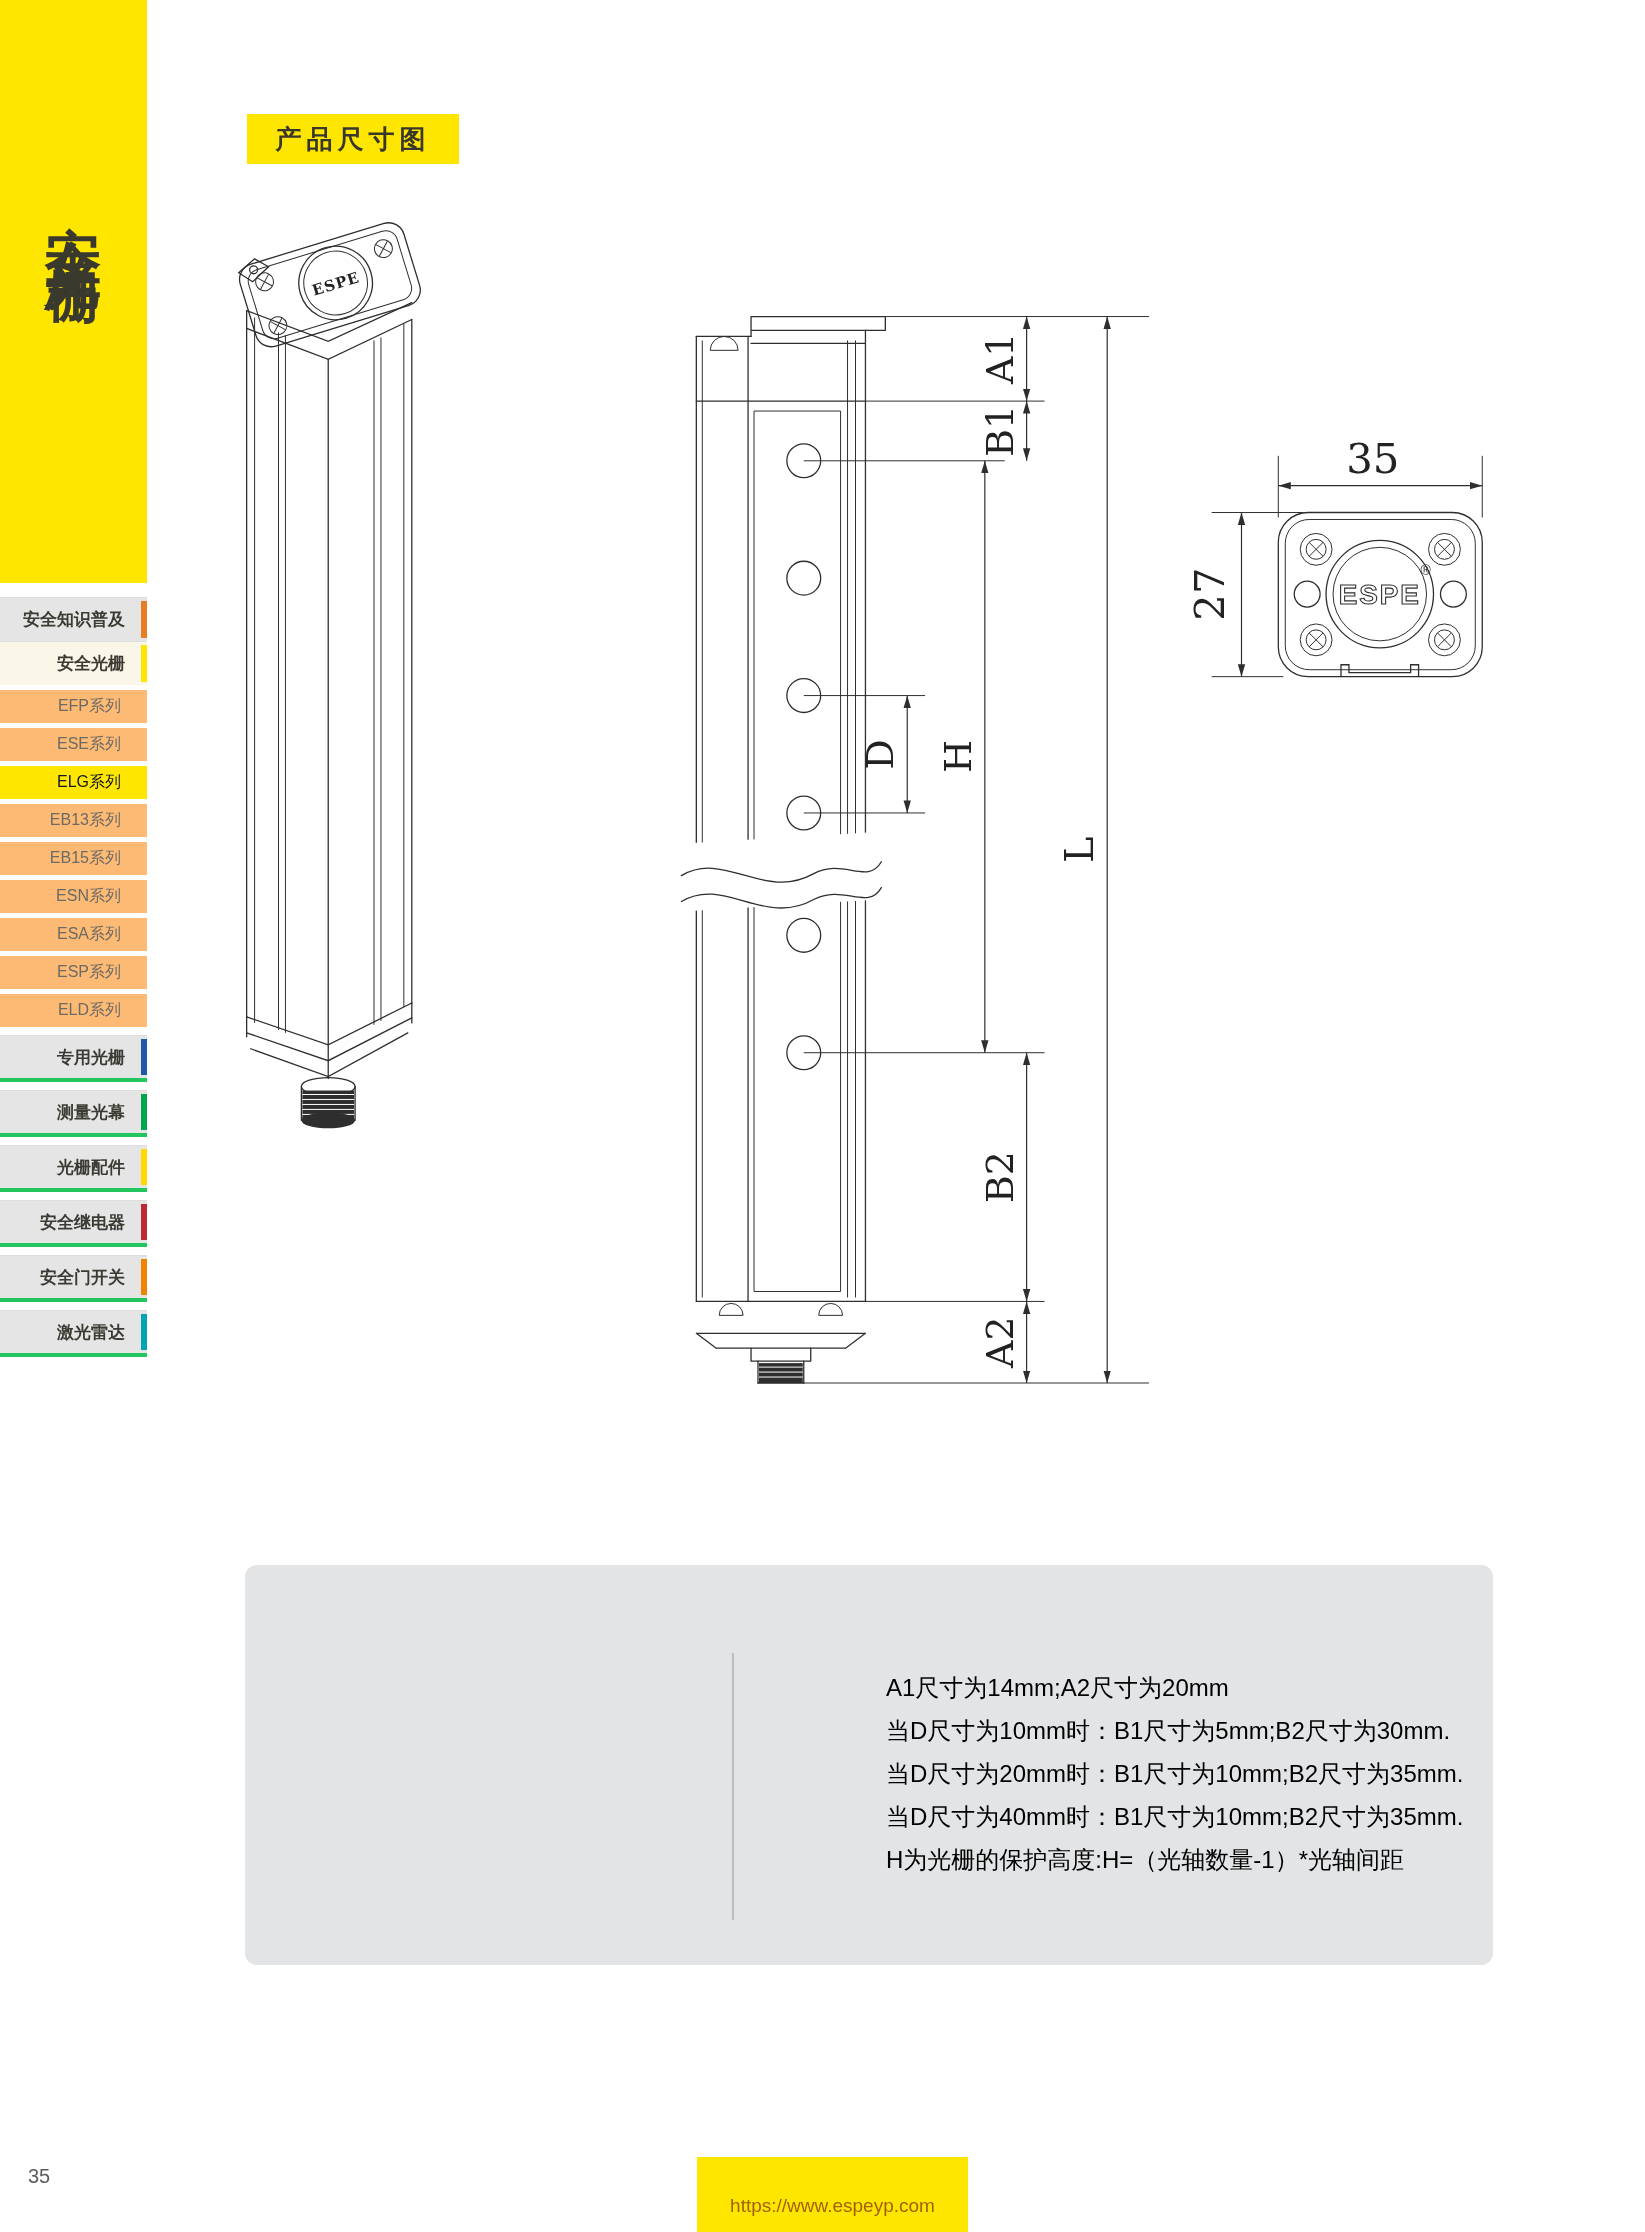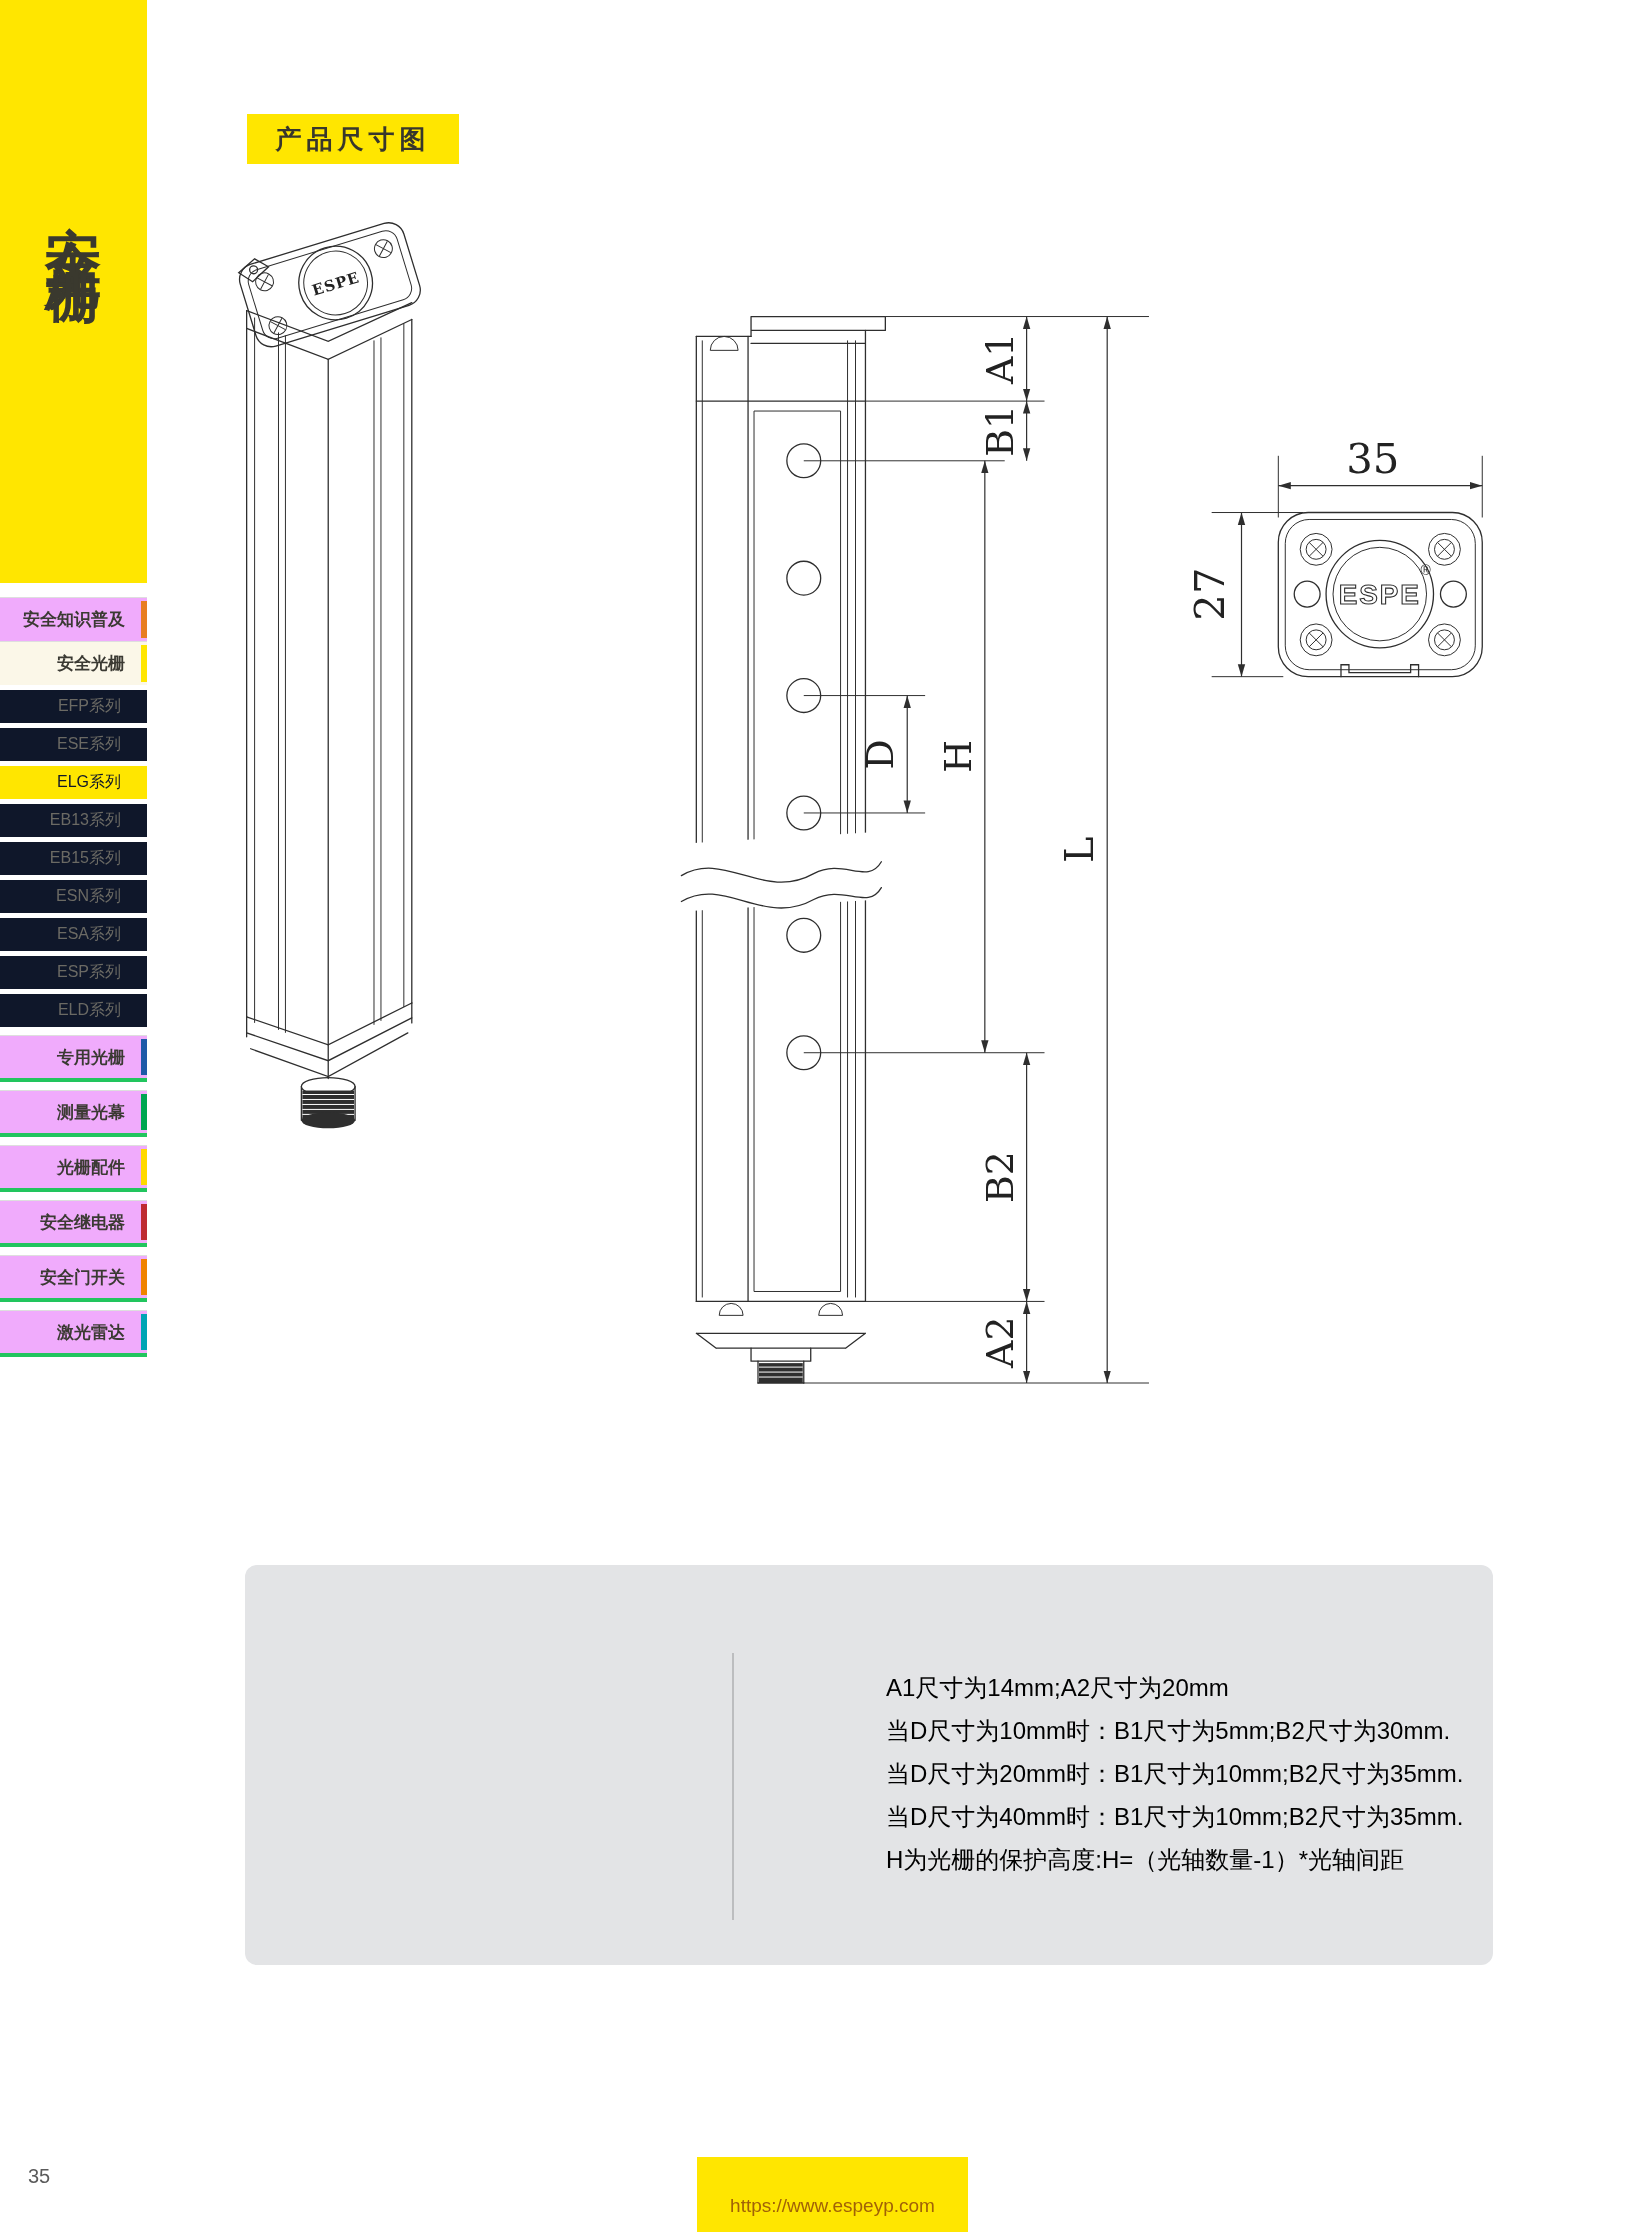--- a/index.html
+++ b/index.html
@@ -13,31 +13,31 @@
     background:#FFE600; display:flex; justify-content:center;
   }
   .banner-title {
     writing-mode:vertical-rl; text-orientation:upright;
     margin-top:181px; font-size:56px; font-weight:bold; color:#3A392E;
     letter-spacing:14px; line-height:1;
   }
   
   .sidebar { position:absolute; left:0; top:597px; width:147px; }
   .sb-cat {
-    position:relative; height:44px; background:#f0abfc;
+    position:relative; height:44px; background:#e5e5e5;
     border-top:1px solid #DEDEDE;
     display:flex; align-items:center; justify-content:flex-end;
     padding-right:22px; box-sizing:border-box;
     font-size:17px; font-weight:bold; color:#3B3A33;
   }
   .sb-cat .bar { position:absolute; right:0; top:3px; bottom:3px; width:6px; }
   .sb-cat.active { background:#FBF7E8; }
   .sb-series-list { margin-top:5px; }
   .sb-series {
-    height:33px; margin-top:5px; background:#0f172a;
+    height:33px; margin-top:5px; background:#fdba74;
     display:flex; align-items:center; justify-content:flex-end;
     padding-right:26px; box-sizing:border-box;
     font-size:16px; color:#6B6A64;
   }
   .sb-series.active { background:#FFE600; color:#0f172a; }
   .sb-cat.bold-cat { margin-top:8px; height:47px; border-bottom:4px solid #22c55e; }
   
   .badge {
     position:absolute; left:247px; top:114px; width:212px; height:50px;
     background:#FFE600; display:flex; align-items:center; justify-content:center;

